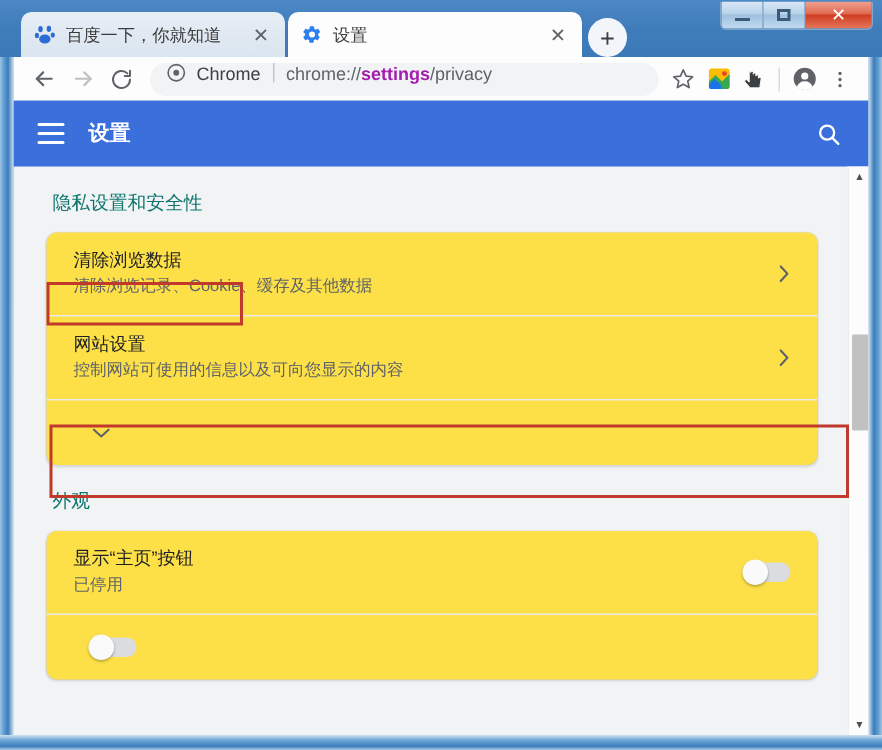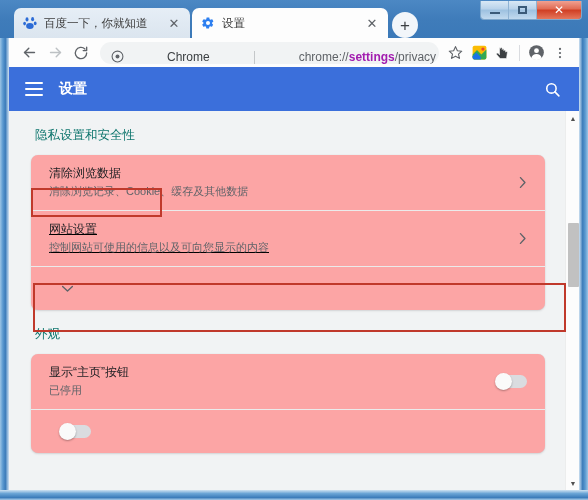--- a/index.html
+++ b/index.html
@@ -111,23 +111,22 @@
   }
   .navbtn {
     width: 26px; height: 26px; flex: 0 0 26px;
     display: flex; align-items: center; justify-content: center;
     color: #5f6368;
   }
   .navbtn.disabled { color: #b9bcbf; }
   #omnibox {
     flex: 1 1 auto; height: 22px; margin: 0 4px 0 6px;
     background: #f1f3f4; border-radius: 11px;
-    display: flex; align-items: flex-end; padding: 0 10px;
-    overflow: hidden;
-    gap: 36px;
+    display: flex; align-items: flex-start; padding: 0 10px;
+    overflow: hidden;
   }
   #omni-scheme-icon {
     width: 14px; height: 14px; flex: 0 0 14px; margin-right: 7px;
     display: flex; align-items: center; justify-content: center;
   }
   #omni-chrome-label {
     font-size: 12px; color: #3c4043; white-space: nowrap;
   }
   #omni-divider {
     width: 1px; height: 13px; background: #c4c7c9; margin: 0 8px; flex: 0 0 1px;
@@ -172,31 +171,31 @@
     overflow: hidden;
   }
   #content-inner { padding: 0 20px 0 22px; }
 
   .section-title {
     font-size: 12.5px; color: #0f766e;
     padding: 16px 4px 11px 4px;
     font-weight: normal;
   }
   .card {
-    background: #fca5a5;
+    background: #fde047;
     border-radius: 7px;
     box-shadow: 0 1px 2px rgba(60,64,67,0.16), 0 0 1px rgba(60,64,67,0.12);
     overflow: hidden;
   }
   .row {
     display: flex; align-items: center;
     padding: 10px 18px;
     min-height: 44px;
   }
-  .row + .row { border-top: 1px solid #ebebeb; text-decoration: underline; }
+  .row + .row { border-top: 1px solid #ebebeb; }
   .row-text { flex: 1 1 auto; min-width: 0; }
   .row-title { font-size: 12px; color: #202124; line-height: 1.45; }
   .row-sub { font-size: 11px; color: #5f6368; line-height: 1.5; margin-top: 1px; }
   .row-ctrl {
     flex: 0 0 auto; margin-left: 12px;
     display: flex; align-items: center; justify-content: center;
     color: #5f6368;
   }
   .toggle {
     width: 30px; height: 13px; border-radius: 7px;

